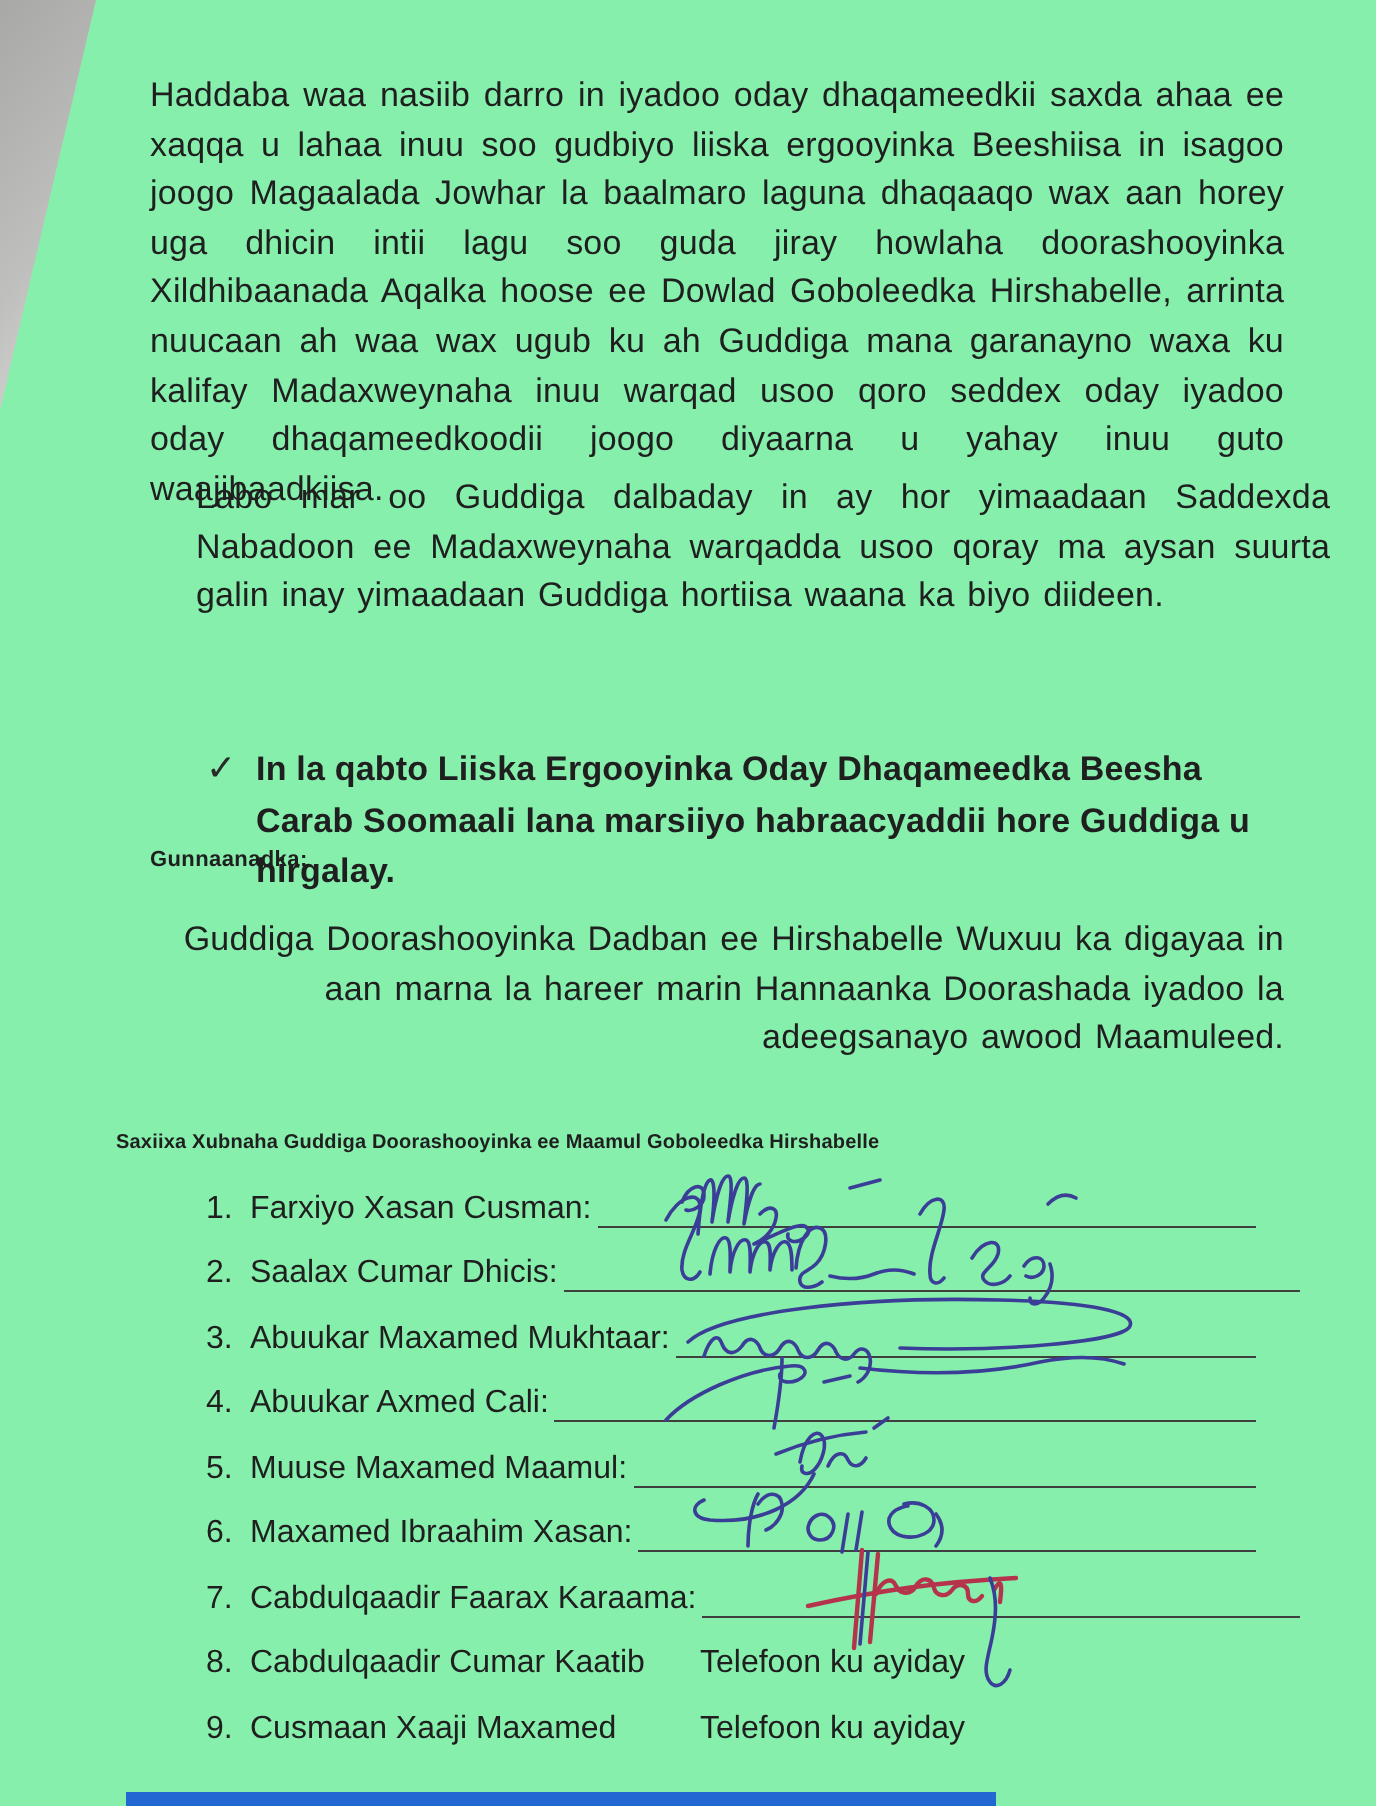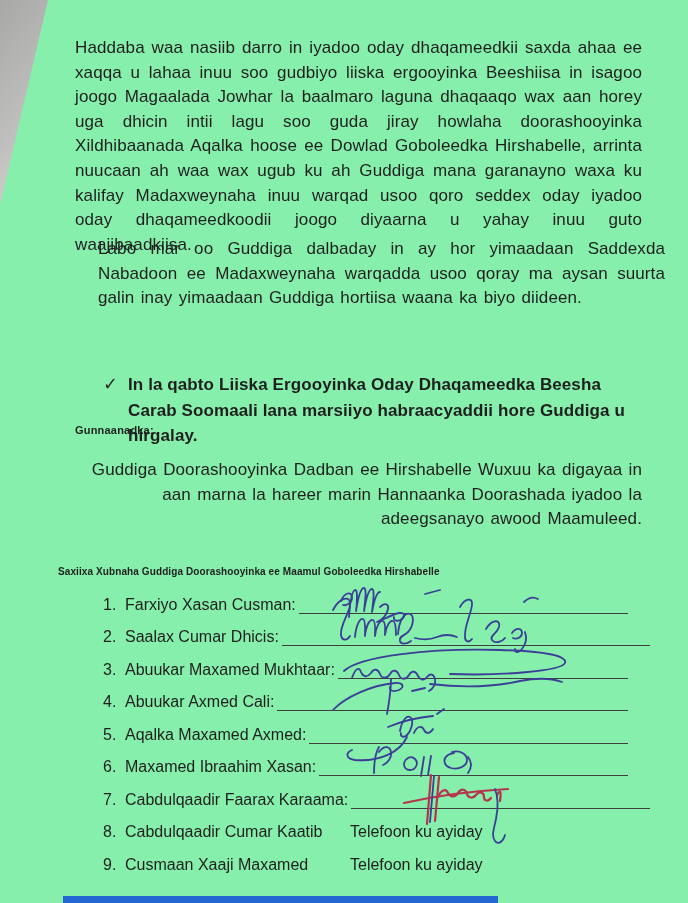--- a/index.html
+++ b/index.html
@@ -98,21 +98,21 @@
         <span class="sname">Abuukar Maxamed Mukhtaar:</span>
         <span class="sline"></span>
       </div>
       <div class="srow">
         <span class="num">4.</span>
         <span class="sname">Abuukar Axmed Cali:</span>
         <span class="sline"></span>
       </div>
       <div class="srow">
         <span class="num">5.</span>
-        <span class="sname">Aqalka Maxamed Axmed:</span>
+        <span class="sname">Muuse Maxamed Maamul:</span>
         <span class="sline"></span>
       </div>
       <div class="srow">
         <span class="num">6.</span>
         <span class="sname">Maxamed Ibraahim Xasan:</span>
         <span class="sline"></span>
       </div>
       <div class="srow">
         <span class="num">7.</span>
         <span class="sname">Cabdulqaadir Faarax Karaama:</span>

